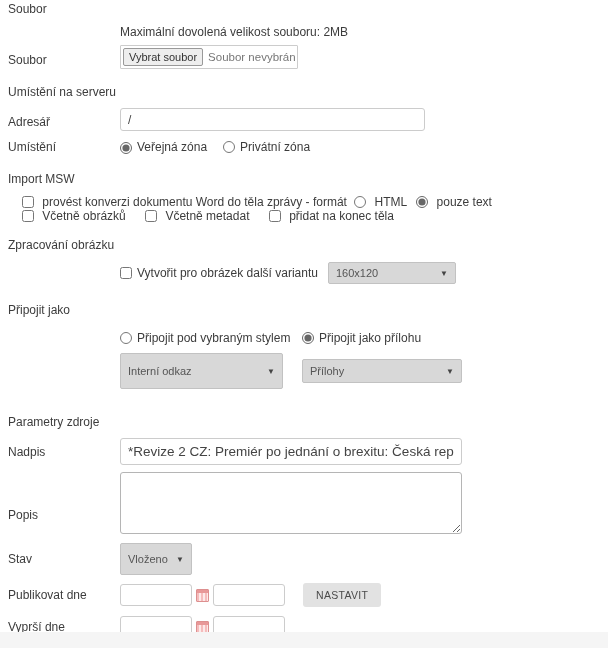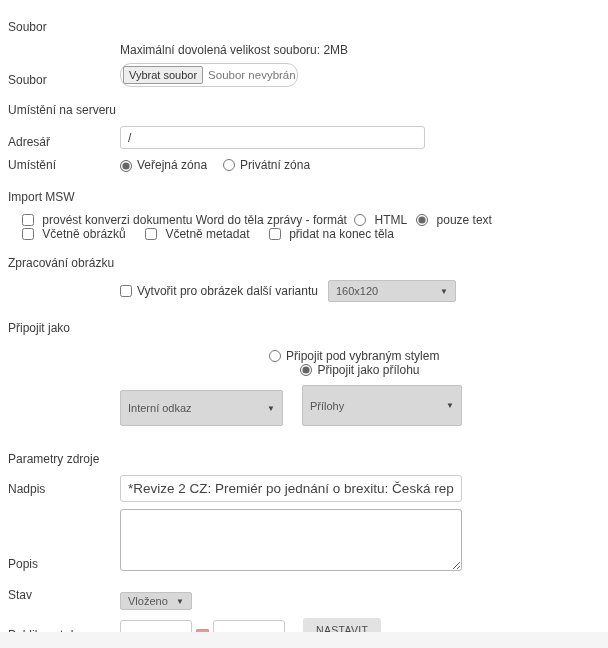--- a/index.html
+++ b/index.html
@@ -1,27 +1,27 @@
 <!DOCTYPE html>
 <html><head>
 <meta charset="utf-8">
 <style>
   * { margin:0; padding:0; box-sizing:border-box; }
   html,body { width:608px; height:648px; background:#fff; overflow:hidden;
     font-family:"Liberation Sans","DejaVu Sans",sans-serif; color:#3c3c3c; }
-  .page { position:relative; width:608px; height:648px; padding:20px 8px 0 8px; }
-
-  .row { display:flex; align-items:flex-end; }
+  .page { position:relative; width:608px; height:648px; padding:2px 8px 0 8px; }
+
+  .row { display:flex; align-items:center; }
   .lblcol { width:112px; flex-shrink:0; font-size:12px; color:#3c3c3c; padding-top:4px; }
   .sechead { font-size:12px; color:#3c3c3c; }
 
   .note { font-size:12px; color:#3c3c3c; }
 
   
-  .filewrap { display:flex; align-items:center; border:1px solid #ccc; border-radius:11px;
+  .filewrap { display:flex; align-items:center; border:1px solid #ccc; border-radius:1px;
     height:24px; width:178px; background:#fff; padding:2px 6px 2px 2px; cursor:pointer; }
   .filebtn { border:1px solid #999; background:#eee; border-radius:2px; font-size:11px;
     color:#333; padding:1px 5px; height:18px; line-height:14px; white-space:nowrap; }
   .filetext { font-size:11.5px; color:#777; margin-left:5px; white-space:nowrap; }
 
   .btn-light { display:inline-block; background:#f0f0f0; border:1px solid #ccc; border-radius:3px;
     color:#888; font-size:11px; padding:4px 9px; cursor:pointer; }
 
   .btn-grey { display:inline-block; background:#e2e2e2; border:none; border-radius:3px;
     color:#4a4a4a; font-size:10.5px; font-weight:normal; letter-spacing:.3px;
@@ -130,57 +130,57 @@
       <span class="cblabel">Vytvořit pro obrázek další variantu</span>
     </label>
     <div class="fakesel" style="width:128px;height:22px;margin-left:10px;">
       <span>160x120</span>
       <span class="selarrow">▼</span>
     </div>
   </div>
 
   <div class="sechead" style="margin-top:19px;">Připojit jako</div>
 
-  <div class="row" style="margin-top:14px; align-items:center; padding-left:112px;flex-direction:column;">
+  <div class="row" style="margin-top:14px; align-items:center; padding-left:112px;">
     <label style="display:flex;align-items:center;width:182px;">
       <input type="radio" name="attach" class="rdo" style="">
       <span class="cblabel">Připojit pod vybraným stylem</span>
     </label>
     <label style="display:flex;align-items:center;">
       <input type="radio" name="attach" class="rdo" checked="" style="">
       <span class="cblabel">Připojit jako přílohu</span>
     </label>
   </div>
 
   <div class="row" style="margin-top:8px; padding-left:112px;">
     <div class="fakesel" style="width:163px;height:36px;">
       <span>Interní odkaz</span>
       <span class="selarrow">▼</span>
     </div>
-    <div class="fakesel" style="width:160px;height:41px;margin-left:19px;">
+    <div class="fakesel" style="width:160px;height:24px;margin-left:19px;">
       <span>Přílohy</span>
       <span class="selarrow">▼</span>
     </div>
   </div>
 
   <div class="sechead" style="margin-top:26px;">Parametry zdroje</div>
 
   <div class="row" style="margin-top:9px; align-items:center;">
     <div class="lblcol" style="padding-top:0;">Nadpis</div>
     <input type="text" class="input-nadpis" value="*Revize 2 CZ: Premiér po jednání o brexitu: Česká republ" style="">
   </div>
 
   <div class="row" style="margin-top:7px;">
     <div class="lblcol" style="padding-top:24px;">Popis</div>
     <textarea class="ta-popis" style=""></textarea>
   </div>
 
   <div class="row" style="margin-top:9px; align-items:center;">
     <div class="lblcol" style="padding-top:0;">Stav</div>
-    <div class="fakesel" style="width:72px;height:18px;margin-top:12px;">
+    <div class="fakesel" style="width:72px;height:32px;">
       <span>Vloženo</span>
       <span class="selarrow">▼</span>
     </div>
   </div>
 
   <div class="row" style="margin-top:8px; ">
     <div class="lblcol" style="padding-top:0;">Publikovat dne</div>
     <input type="text" class="input-date" style="">
     <span class="calicon"></span>
     <input type="text" class="input-date" style="">

